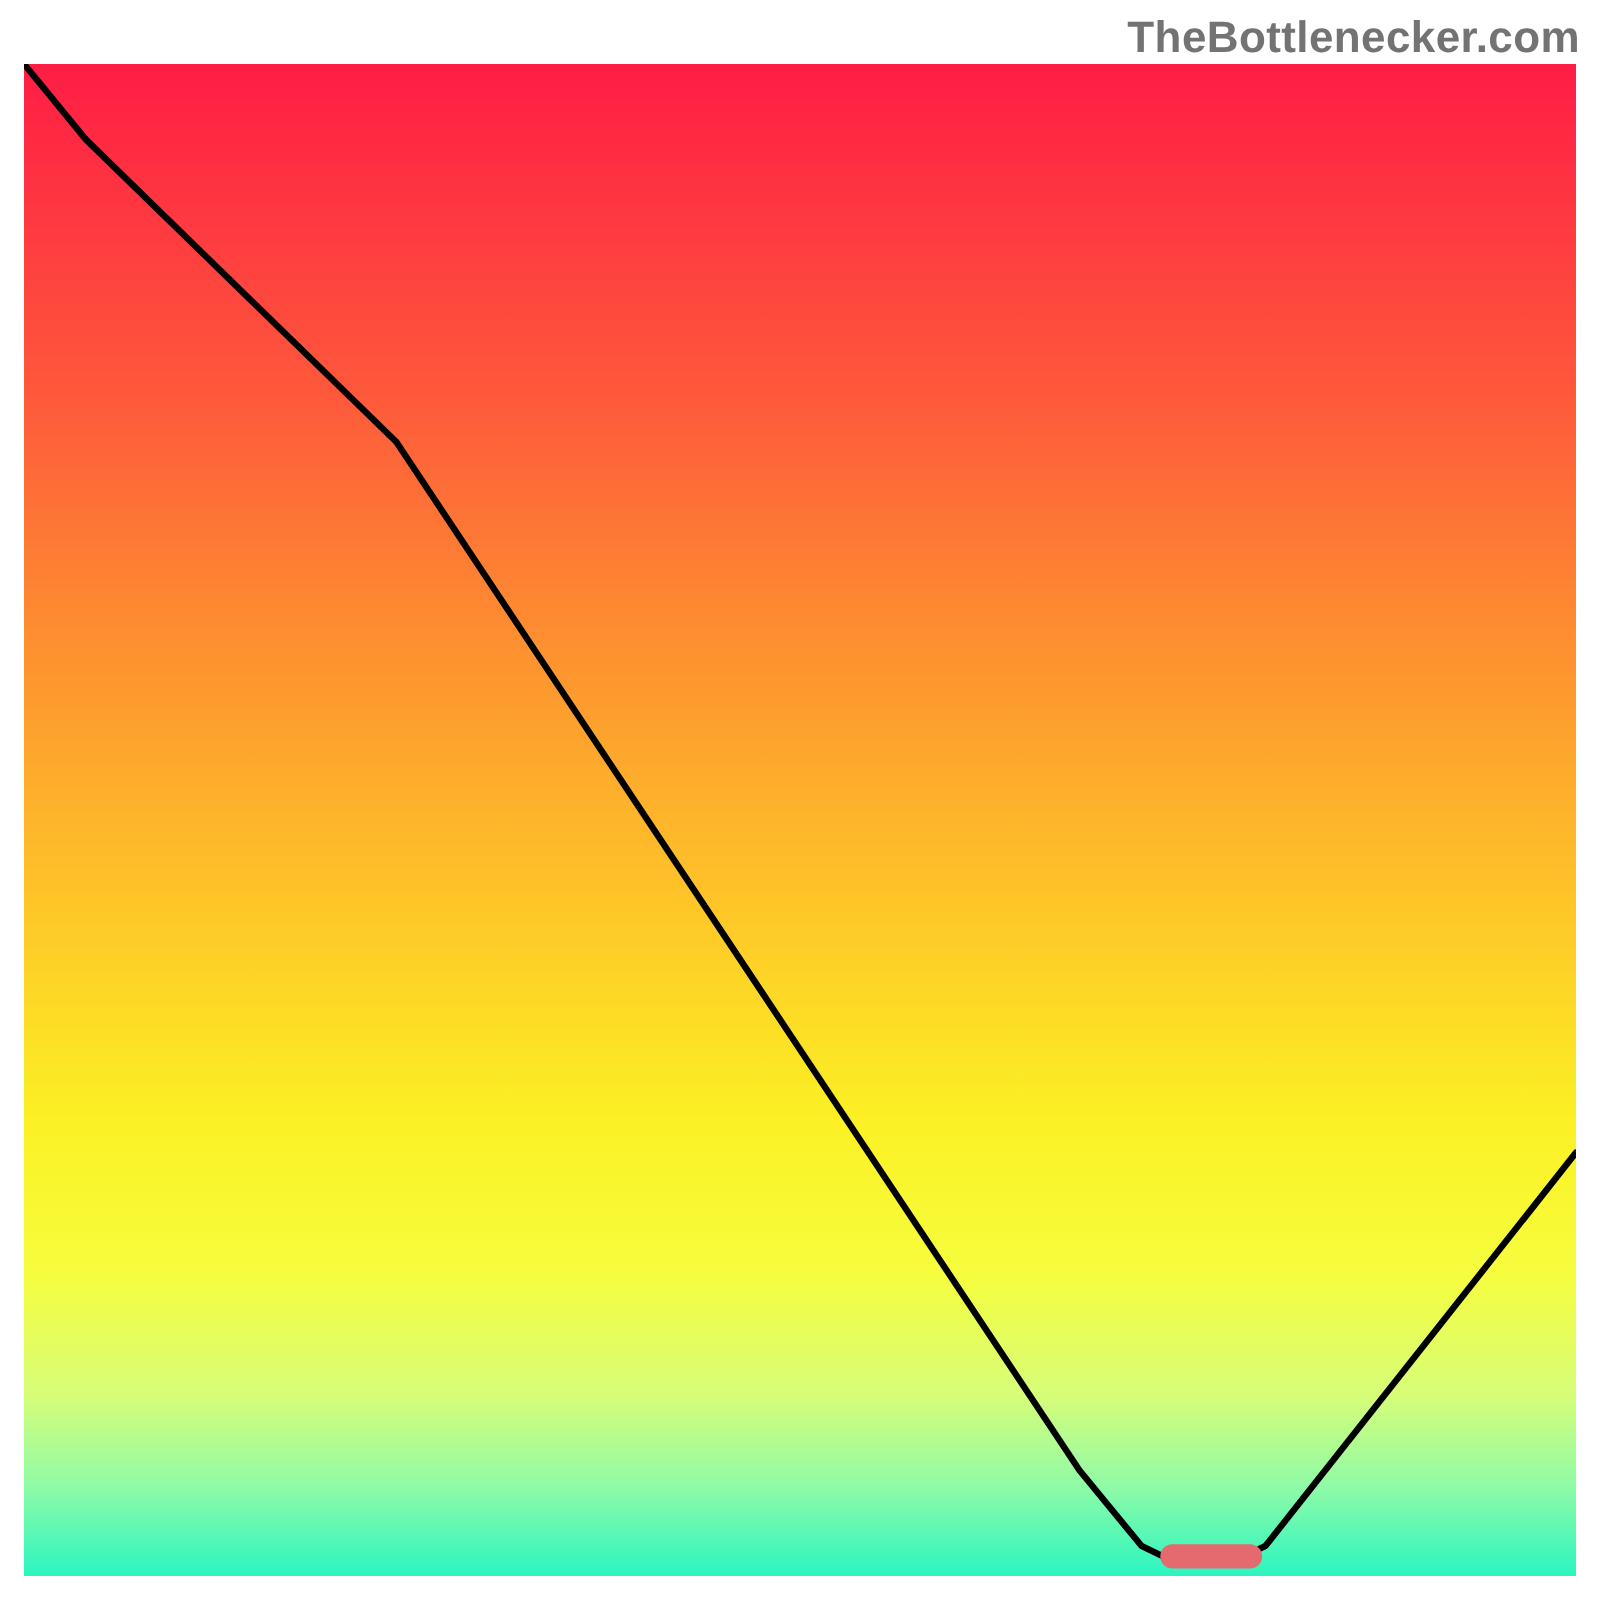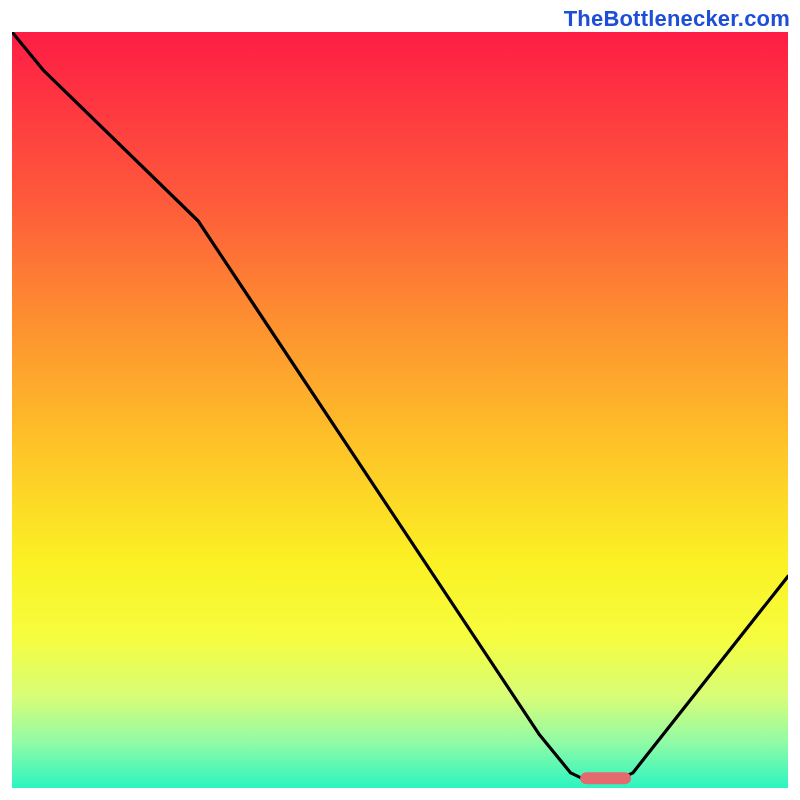--- a/index.html
+++ b/index.html
@@ -15,21 +15,21 @@
     position: relative;
     width: 800px;
     height: 800px;
   }
   .watermark {
     position: absolute;
     top: 6px;
     right: 10px;
     font-size: 22px;
     font-weight: bold;
-    color: #1d4ed8;
+    color: #737373;
     letter-spacing: 0.2px;
     user-select: none;
   }
   .plot {
     position: absolute;
     left: 12px;
     top: 32px;
     width: 776px;
     height: 756px;
     background: #ffffff;

